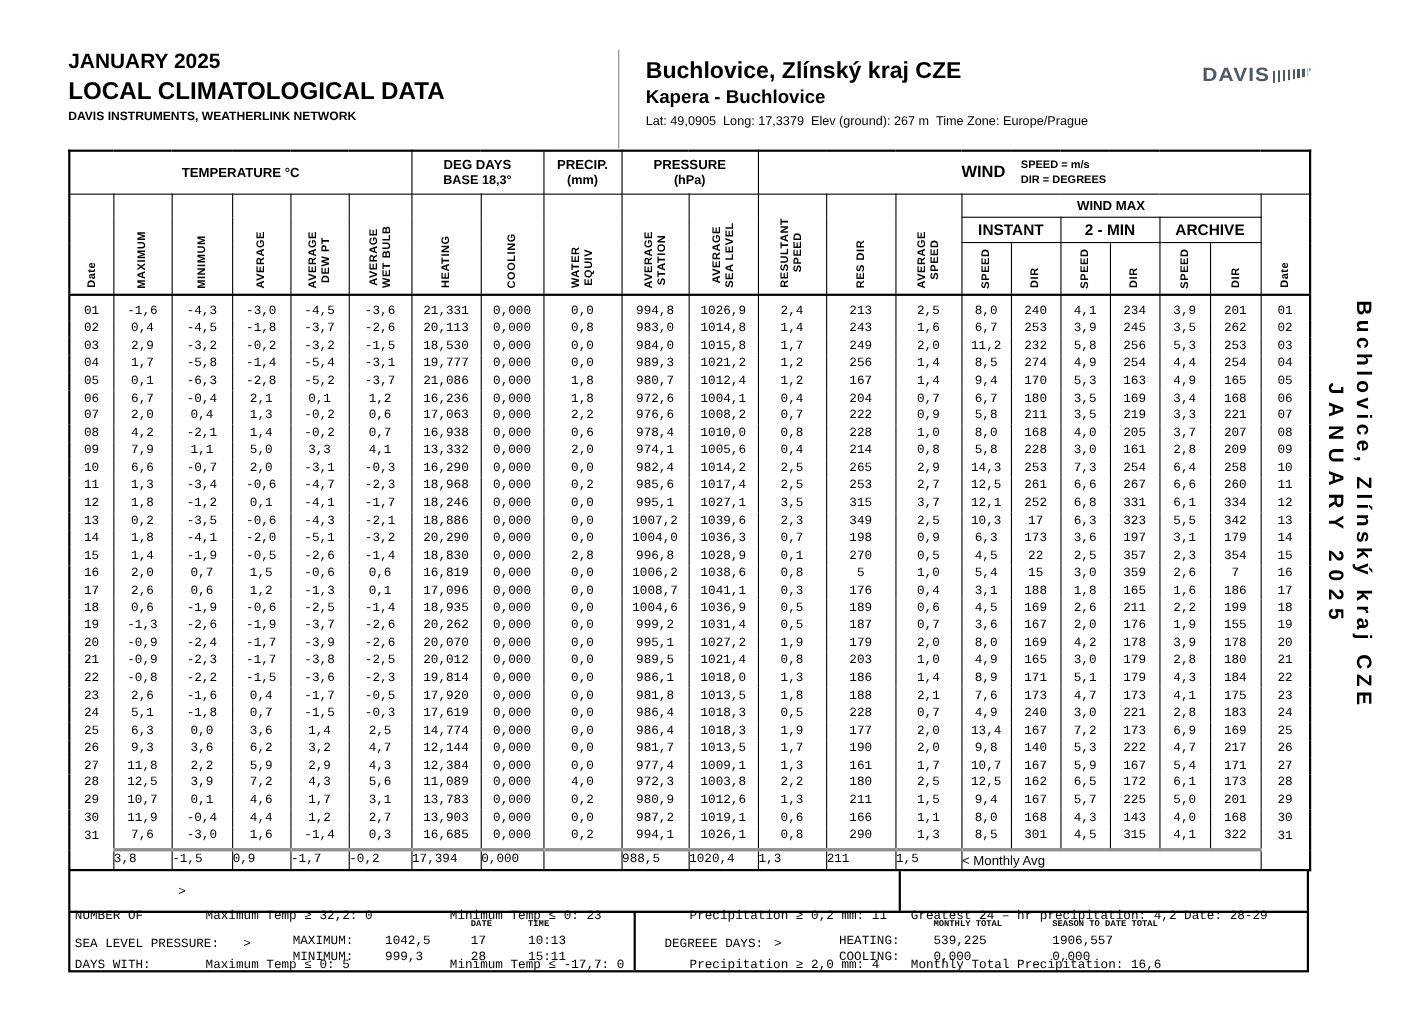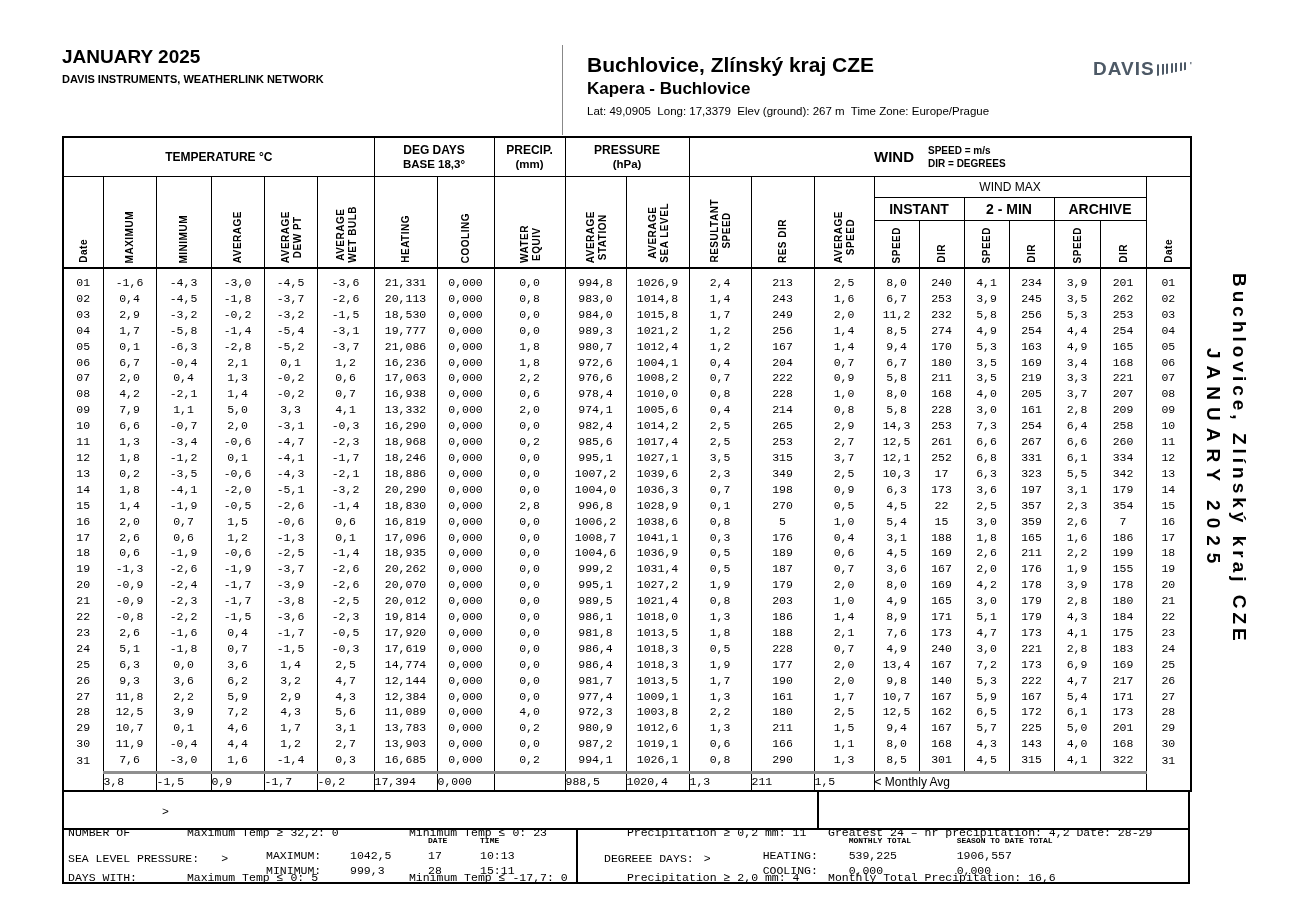--- a/index.html
+++ b/index.html
@@ -28,21 +28,21 @@
   .grp{height:38px;font-size:12px;font-weight:bold;text-align:center;vertical-align:middle;line-height:14px;}
   .grp .sub2{font-size:11.5px;}
   .wind-grp{vertical-align:middle;}
   .wind-flex{display:flex;align-items:center;justify-content:center;gap:14px;}
   .wind-word{font-size:15px;font-weight:bold;}
   .wind-units{font-size:10px;font-weight:bold;text-align:left;line-height:13px;}
   .rot{vertical-align:bottom;text-align:center;padding-bottom:6px;}
   .vert{writing-mode:vertical-rl;transform:rotate(180deg);display:inline-block;
         font-size:10px;font-weight:bold;letter-spacing:.5px;line-height:11px;}
   .vert div{padding:0 .5px;}
-  .windmax-th{height:20px;font-size:12px;font-weight:normal;text-align:center;vertical-align:middle;}
+  .windmax-th{height:20px;font-size:12px;font-weight:bold;text-align:center;vertical-align:middle;}
   .sub-th{height:22px;font-size:14px;font-weight:bold;text-align:center;vertical-align:middle;}
   .rotd{height:46px;vertical-align:bottom;text-align:center;padding-bottom:4px;}
   thead{border-bottom:2px solid #000;}
   tbody td{border-left:1px solid #000;border-right:1px solid #000;border-top:none;border-bottom:none;
            height:15.9px;padding:0;text-align:center;
            font-family:"Liberation Mono","DejaVu Sans Mono",monospace;font-size:11.5px;line-height:15.9px;}
   tbody tr:first-child td{padding-top:6px;}
   tbody tr:last-child td{padding-bottom:3px;}
   tfoot td{border:1px solid #000;border-top:3px solid #8f8f8f;border-bottom:none;height:16px;
            font-family:"Liberation Mono","DejaVu Sans Mono",monospace;
@@ -80,20 +80,21 @@
   .side-station{font-size:19px;letter-spacing:4px;line-height:26px;}
   .side-month{font-size:19px;letter-spacing:7px;line-height:26px;}
 </style>
 </head>
 <body>
 
 <div class="page">
 
   <div class="hdr-left">
     <div class="t1">JANUARY 2025</div>
+    <div class="t2">LOCAL CLIMATOLOGICAL DATA</div>
     <div class="t3">DAVIS INSTRUMENTS, WEATHERLINK NETWORK</div>
   </div>
   <div class="hdr-divider"></div>
   <div class="hdr-right">
     <div class="s1">Buchlovice, Zlínský kraj CZE</div>
     <div class="s2">Kapera - Buchlovice</div>
     <div class="s3">Lat: 49,0905  Long: 17,3379  Elev (ground): 267 m  Time Zone: Europe/Prague</div>
   </div>
   <div class="logo">
     <span class="logo-text">DAVIS</span>

